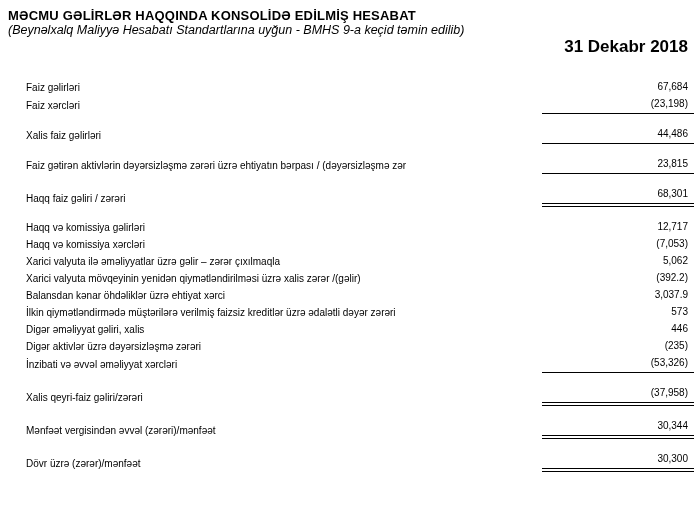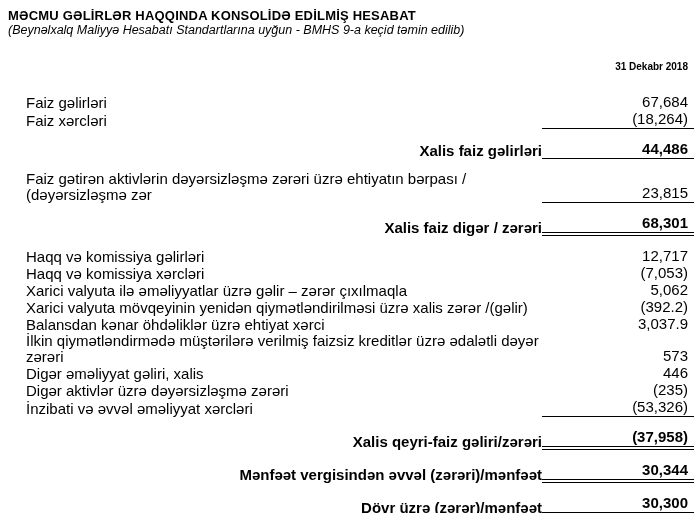--- a/index.html
+++ b/index.html
@@ -32,43 +32,42 @@
     font-size: 12.5px;
     text-align: center;
     line-height: 1.4;
     white-space: nowrap;
     padding-right: 14px;
     padding-top: 2px;
   }
   .col-header {
     text-align: right;
     font-weight: bold;
-    font-size: 10px;
-    margin-top: 24px;
+    font-size: 17px;
     padding-right: 6px;
   }
   .rows { margin-top: 22px; }
   .row {
     display: flex;
     justify-content: space-between;
     align-items: flex-end;
-    font-size: 15px;
+    font-size: 10px;
     line-height: 16px;
   }
   .row .label { padding-left: 18px; }
   .row .value {
     width: 152px;
     min-width: 152px;
     text-align: right;
     padding-right: 6px;
     padding-bottom: 1px;
   }
   .row.u1 .value { border-bottom: 1px solid #000; }
   .row.u2 .value { border-bottom: 4px double #000; }
-  .row.bold { font-weight: bold; justify-content: flex-end; }
+  .row.bold { font-weight: normal; }
   .row.gap { margin-top: 12px; }
 </style>
 </head>
 <body>
 
 <div class="page">
 
   <div class="doc-header">
     <div class="title-block">
       <div class="title">MƏCMU GƏLİRLƏR HAQQINDA KONSOLİDƏ EDİLMİŞ HESABAT</div>
@@ -80,35 +79,35 @@
 
   <div class="rows">
 
     <div class="row">
       <div class="label">Faiz gəlirləri</div>
       <div class="value">67,684</div>
     </div>
 
     <div class="row u1">
       <div class="label">Faiz xərcləri</div>
-      <div class="value">(18,264)</div>
+      <div class="value">(23,198)</div>
     </div>
 
     <div class="row bold u1 gap">
       <div class="label">Xalis faiz gəlirləri</div>
       <div class="value">44,486</div>
     </div>
 
     <div class="row u1 gap">
       <div class="label">Faiz gətirən aktivlərin dəyərsizləşmə zərəri üzrə ehtiyatın bərpası / (dəyərsizləşmə zər</div>
       <div class="value">23,815</div>
     </div>
 
     <div class="row bold u2 gap">
-      <div class="label">Xalis faiz digər / zərəri</div>
+      <div class="label">Haqq faiz gəliri / zərəri</div>
       <div class="value">68,301</div>
     </div>
 
     <div class="row gap">
       <div class="label">Haqq və komissiya gəlirləri</div>
       <div class="value">12,717</div>
     </div>
 
     <div class="row">
       <div class="label">Haqq və komissiya xərcləri</div>

